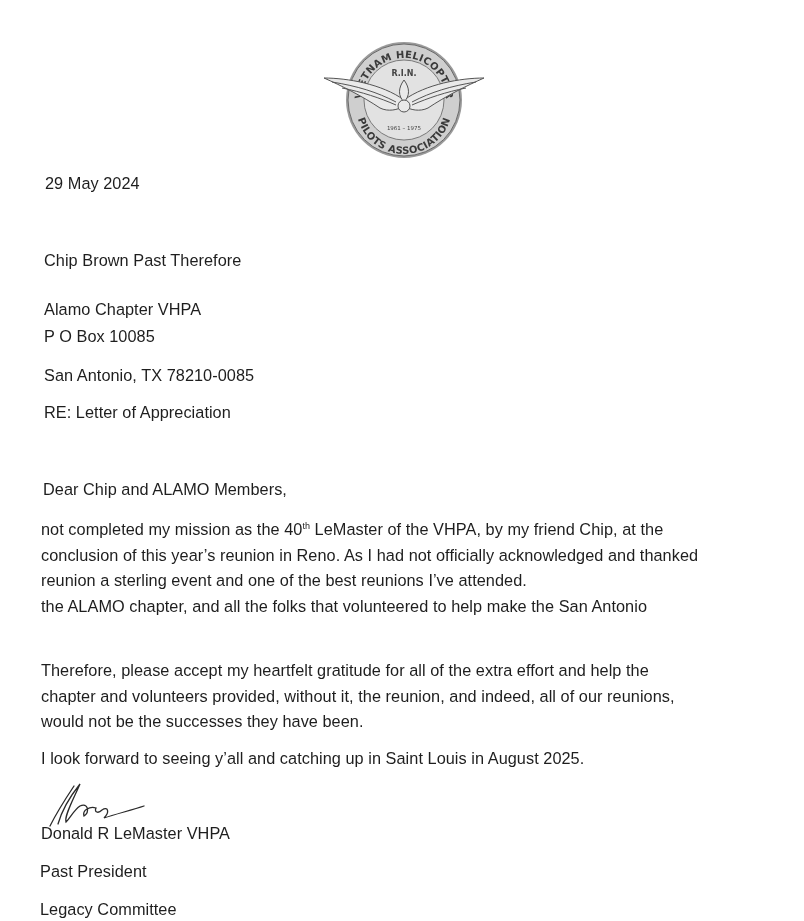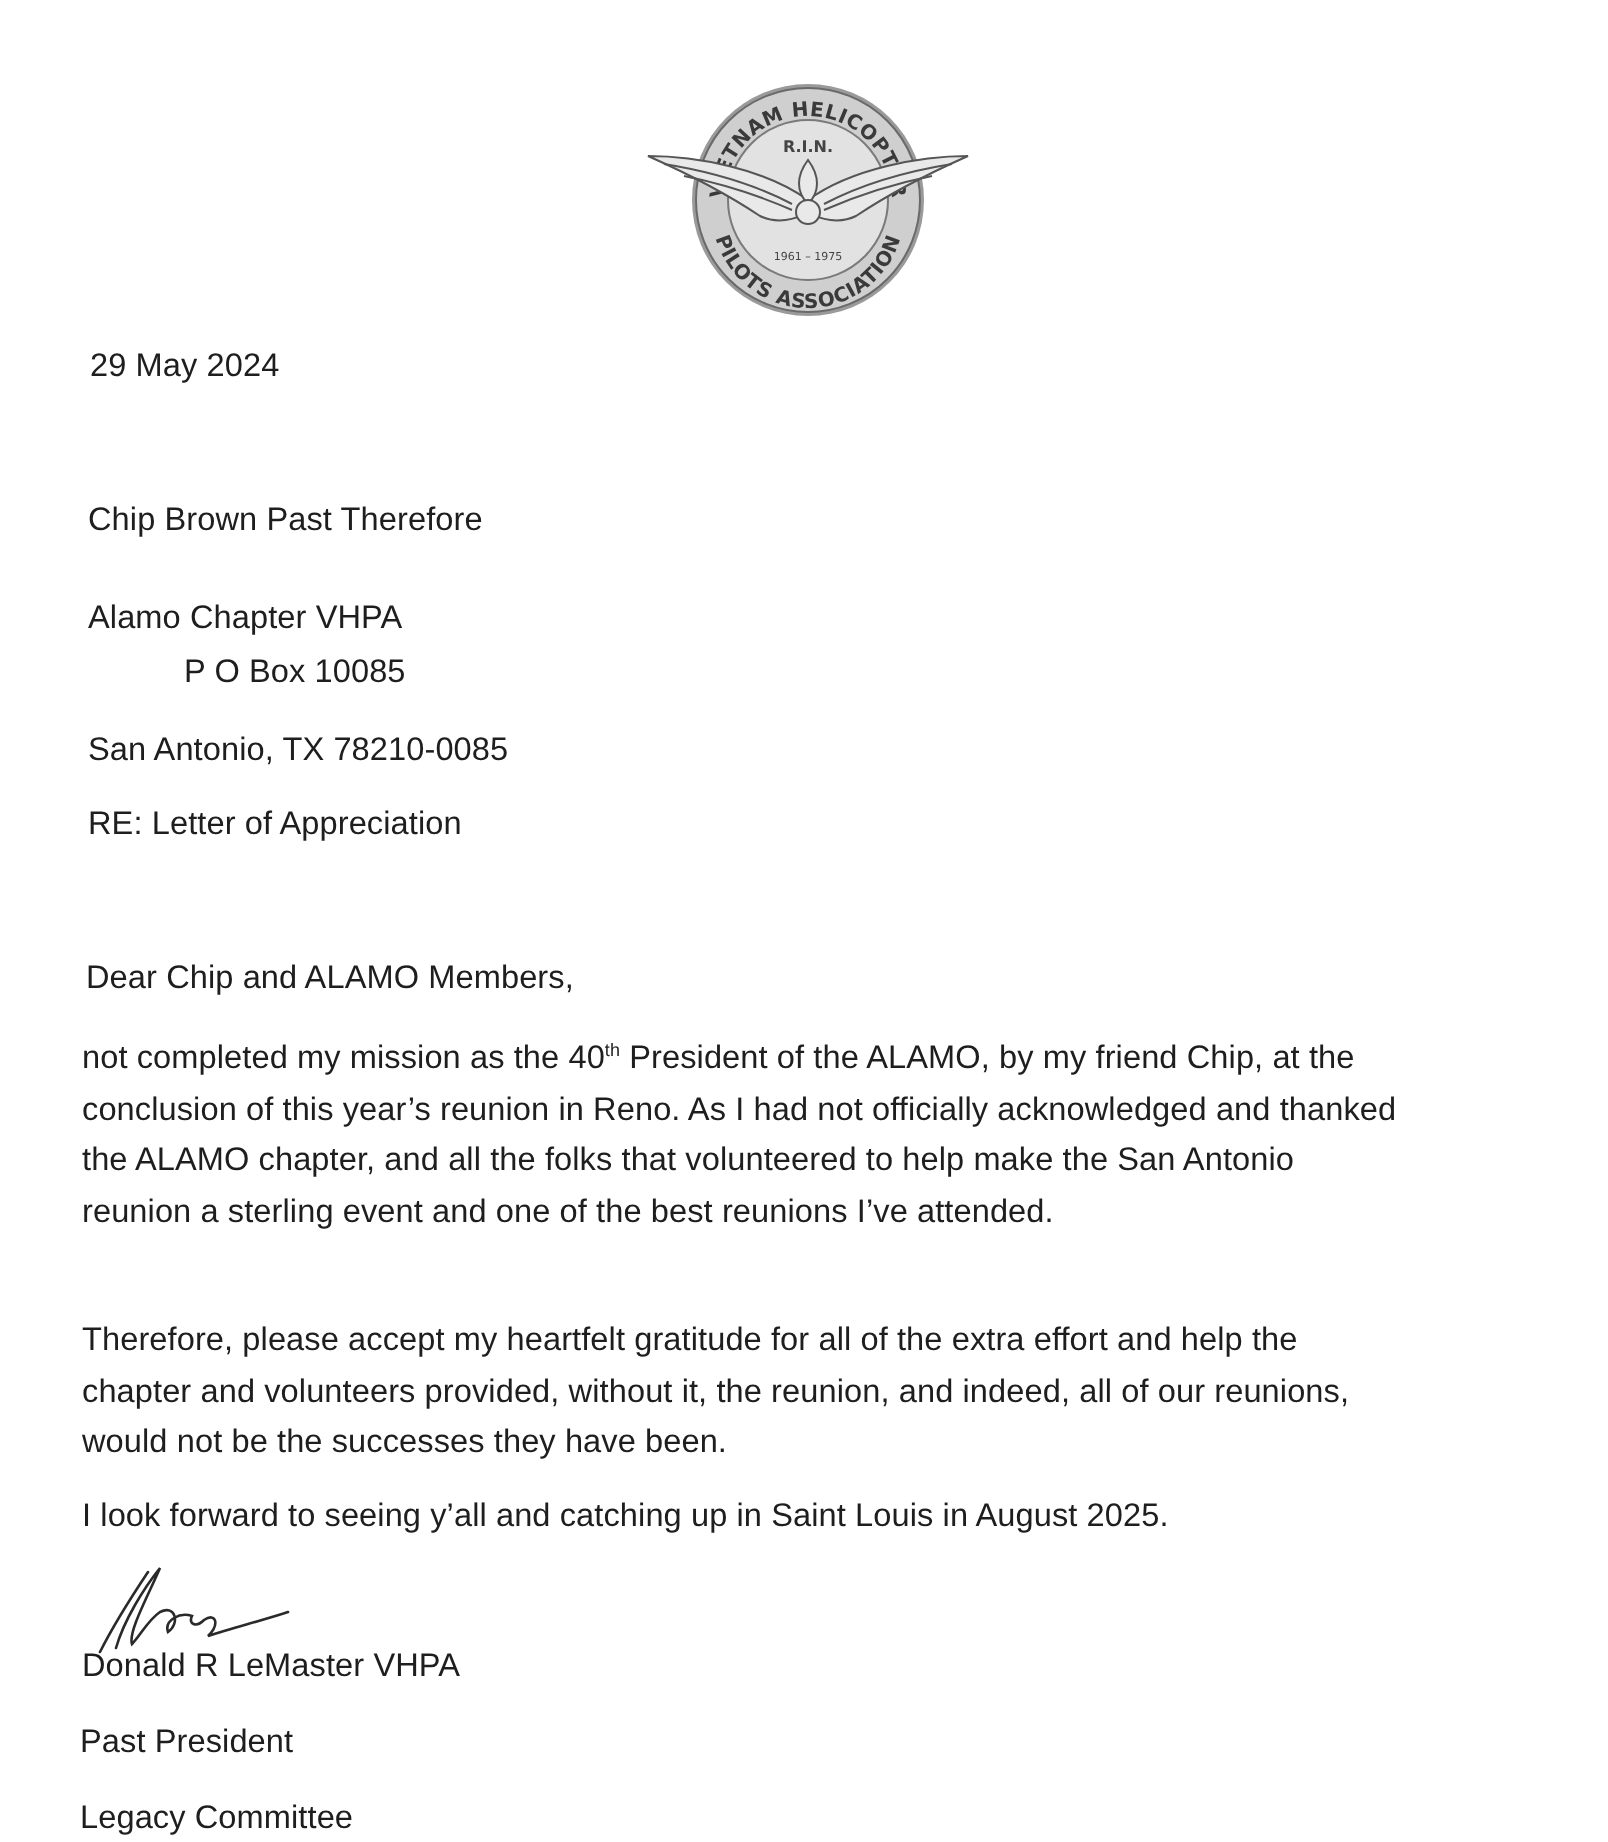--- a/index.html
+++ b/index.html
@@ -43,31 +43,31 @@
     <path d="M144 52 C 124 56, 106 62, 90 69" fill="none"></path>
     <path d="M82 44 C 76 52, 76 60, 82 66 C 88 60, 88 52, 82 44 Z"></path>
     <circle cx="82" cy="70" r="6"></circle>
   </g>
 </svg>
 
 <div class="line" style="left:45px; top:174px;text-align:right;">29 May 2024</div>
 
 <div class="line" style="left:44px; top:251px;">Chip Brown Past Therefore</div>
 <div class="line" style="left:44px; top:300px;">Alamo Chapter VHPA</div>
-<div class="line" style="left:44px; top:327px;margin-left:48px;">P O Box 10085</div>
+<div class="line" style="left:44px; top:327px;">P O Box 10085</div>
 <div class="line" style="left:44px; top:366px;">San Antonio, TX 78210-0085</div>
 <div class="line" style="left:44px; top:403px;">RE: Letter of Appreciation</div>
 
 <div class="line" style="left:43px; top:480px;">Dear Chip and ALAMO Members,</div>
 
 <div class="para" style="top:517px;">
-  <p><span>not completed my mission as the 40</span><sup>th</sup><span> President of the ALAMO, by my friend Chip, at the</span></p>
+  <p><span>not completed my mission as the 40</span><sup>th</sup><span> LeMaster of the VHPA, by my friend Chip, at the</span></p>
   <p>conclusion of this year’s reunion in Reno. As I had not officially acknowledged and thanked</p>
+  <p>reunion a sterling event and one of the best reunions I’ve attended.</p>
   <p>the ALAMO chapter, and all the folks that volunteered to help make the San Antonio</p>
-  <p>reunion a sterling event and one of the best reunions I’ve attended.</p>
 </div>
 
 <div class="para" style="top:658px;">
   <p>Therefore, please accept my heartfelt gratitude for all of the extra effort and help the</p>
   <p>chapter and volunteers provided, without it, the reunion, and indeed, all of our reunions,</p>
   <p>would not be the successes they have been.</p>
 </div>
 
 <div class="para" style="top:746px;">
   <p>I look forward to seeing y’all and catching up in Saint Louis in August 2025.</p>

